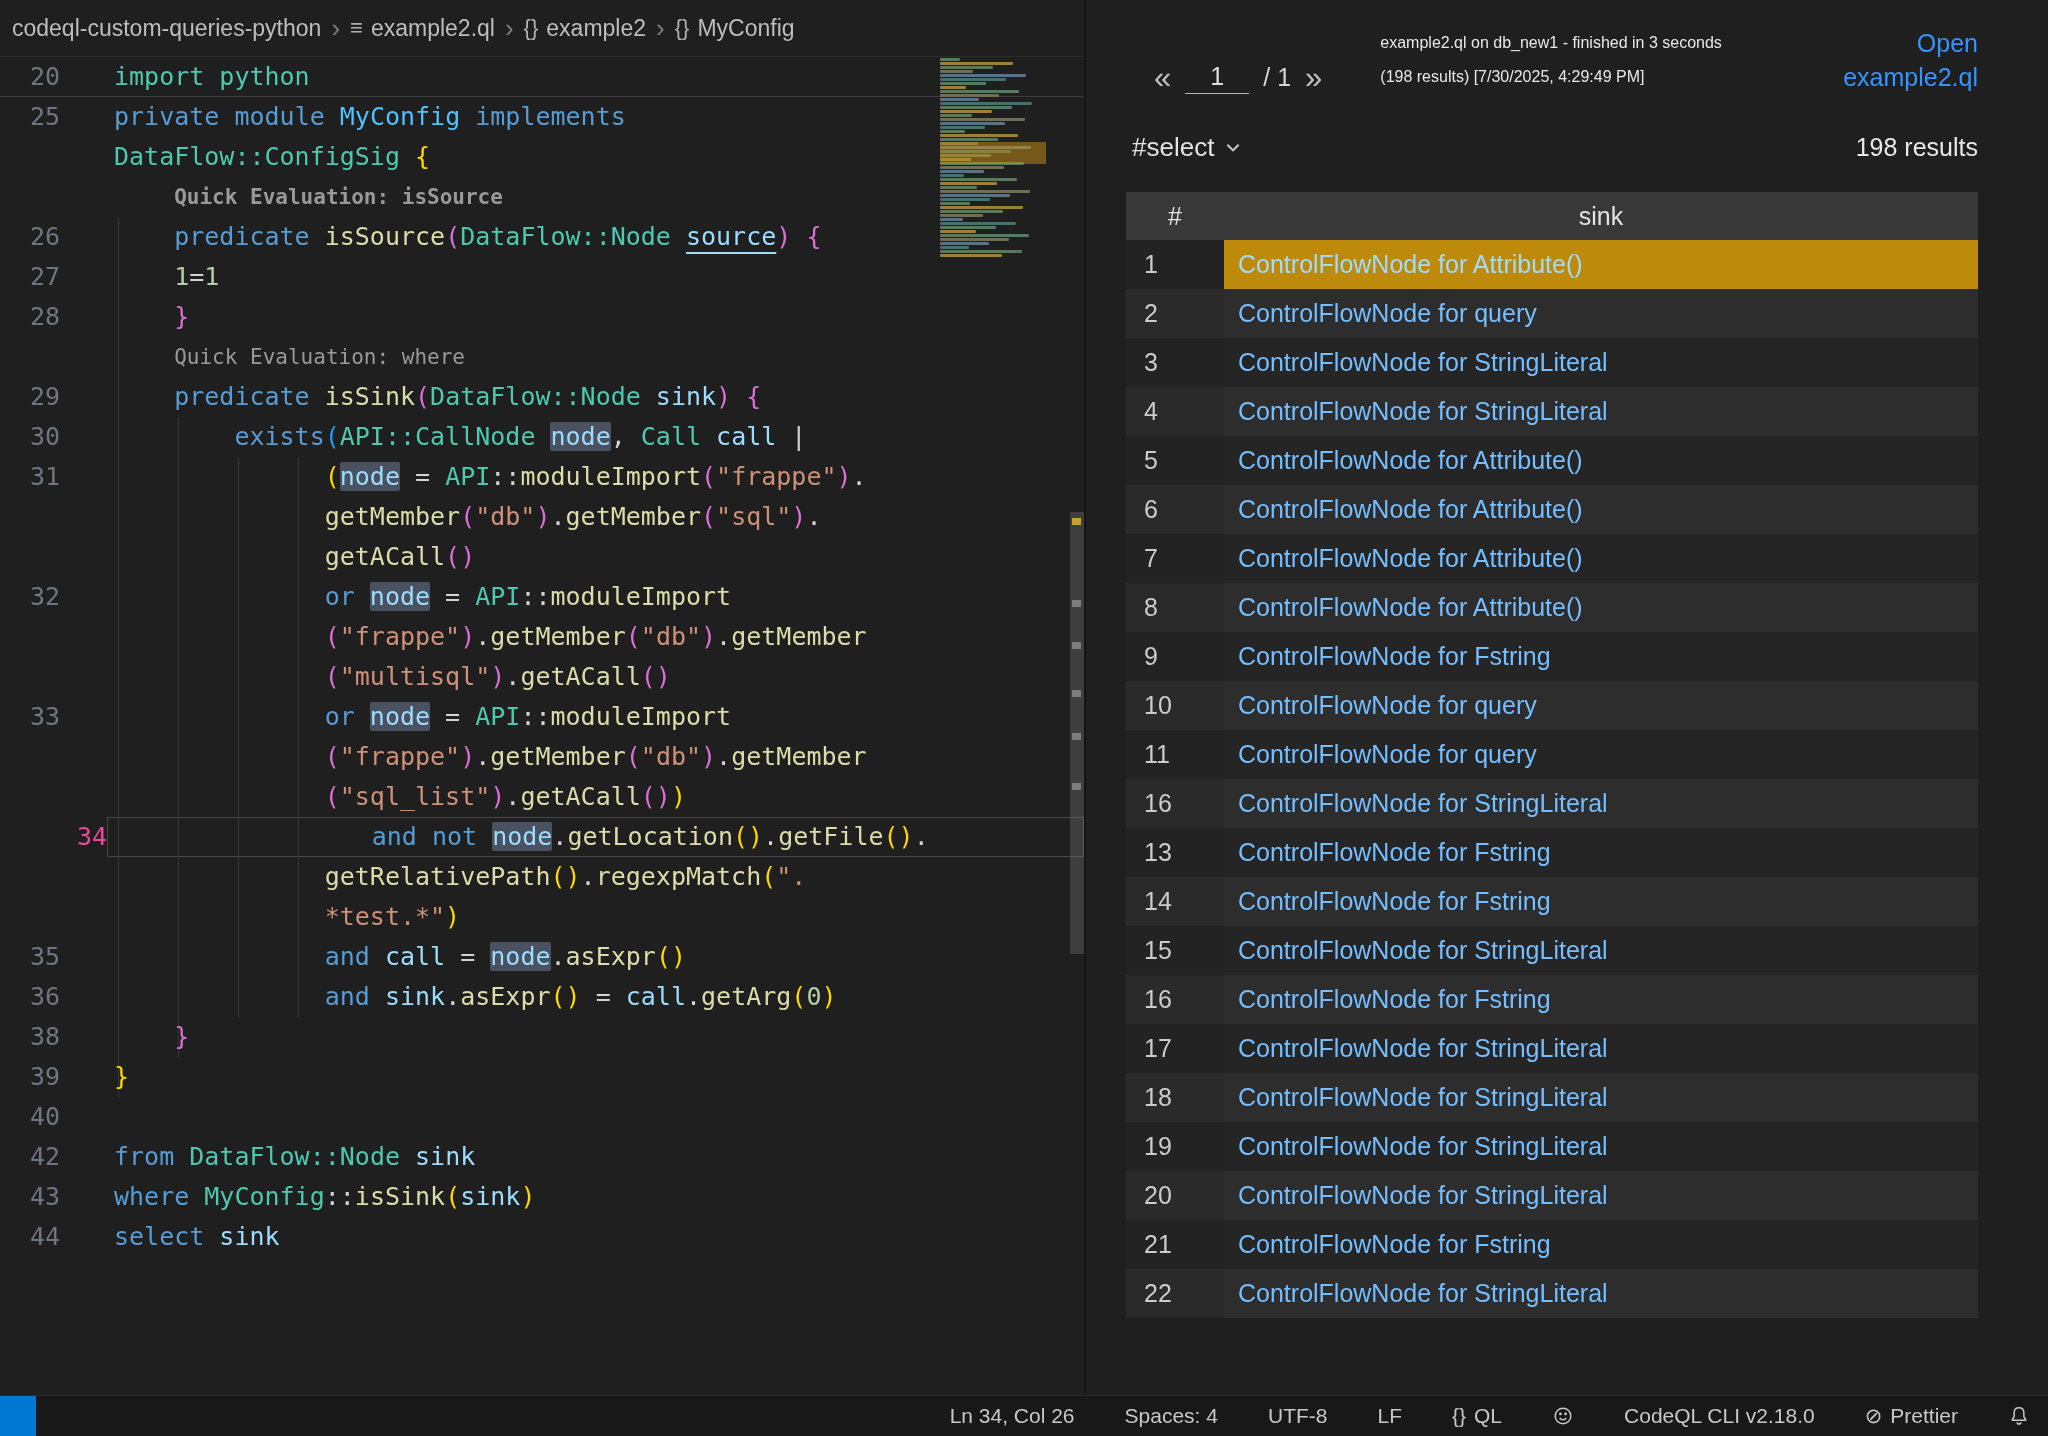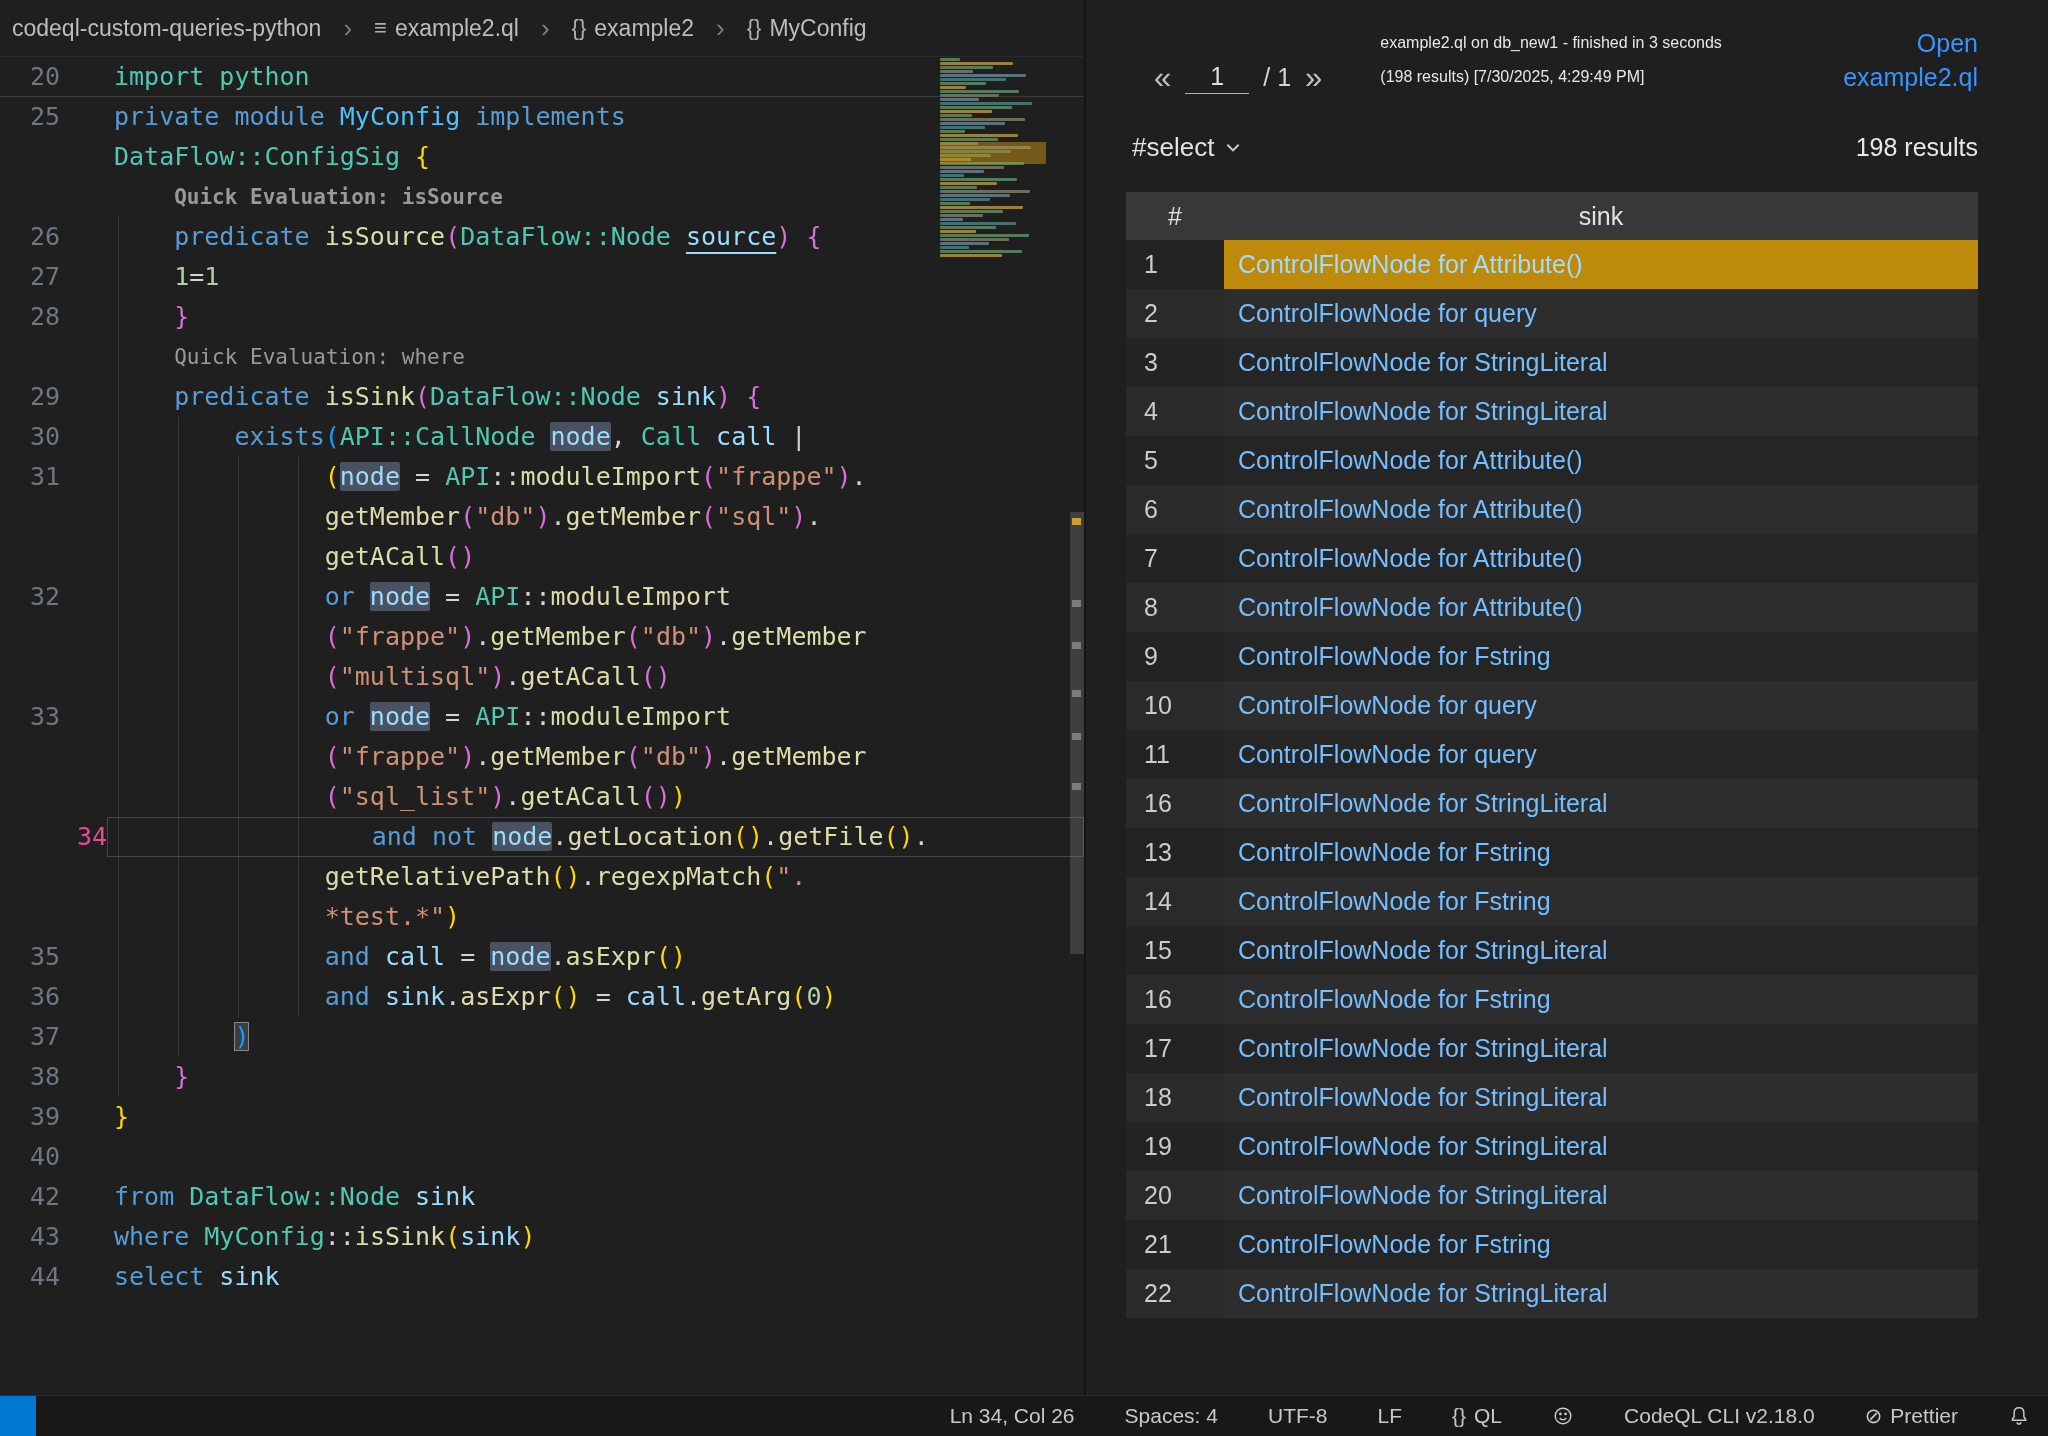--- a/index.html
+++ b/index.html
@@ -3,21 +3,21 @@
 <meta charset="utf-8">
 <style>
   html,body{margin:0;padding:0;background:#000;}
   .app{width:2048px;height:1436px;display:flex;flex-direction:column;overflow:hidden;
        background:#1f1f1f;color:#ccc;font-family:"Liberation Sans",sans-serif;position:relative;}
   .main{flex:1;display:flex;min-height:0;}
 
   
   .editor-pane{width:1084px;flex:none;position:relative;display:flex;flex-direction:column;background:#1f1f1f;}
   .breadcrumb{height:56px;flex:none;display:flex;align-items:center;padding-left:12px;font-size:23px;
-              color:#bdbdbd;gap:18px;border-bottom:1px solid #2a2a2a;white-space:nowrap;overflow:hidden;}
+              color:#bdbdbd;gap:6px;border-bottom:1px solid #2a2a2a;white-space:nowrap;overflow:hidden;}
   .crumb{display:flex;align-items:center;gap:8px;cursor:pointer;}
   .crumb .ci{color:#b0b0b0;font-size:22px;}
   .crumb-sep{color:#7f7f7f;font-size:26px;margin:0 4px;}
 
   .code-scroll{position:relative;flex:1;overflow:hidden;font-family:"DejaVu Sans Mono",monospace;
                font-size:25px;line-height:40px;}
   .code-rows{position:relative;}
   .code-row{display:flex;height:40px;white-space:pre;}
   .code-row.sep{box-shadow:inset 0 -1px 0 #3c3c3c;}
   .gutter{width:60px;flex:none;text-align:right;color:#6e7681;}
@@ -136,21 +136,20 @@
             <div class="code-row"><div class="gutter"></div><div class="line-body" style="padding-left: 264.7px;"><span class="tk-b2">(</span><span class="tk-s">"frappe"</span><span class="tk-b2">)</span><span class="tk-p">.</span><span class="tk-f">getMember</span><span class="tk-b2">(</span><span class="tk-s">"db"</span><span class="tk-b2">)</span><span class="tk-p">.</span><span class="tk-f">getMember</span></div></div>
             <div class="code-row"><div class="gutter"></div><div class="line-body" style="padding-left: 264.7px;"><span class="tk-b2">(</span><span class="tk-s">"multisql"</span><span class="tk-b2">)</span><span class="tk-p">.</span><span class="tk-f">getACall</span><span class="tk-b2">()</span></div></div>
             <div class="code-row"><div class="gutter">33</div><div class="line-body" style="padding-left: 264.7px;"><span class="tk-k">or </span><span class="tk-hl">node</span><span class="tk-p"> = </span><span class="tk-ty">API</span><span class="tk-p">::</span><span class="tk-f">moduleImport</span></div></div>
             <div class="code-row"><div class="gutter"></div><div class="line-body" style="padding-left: 264.7px;"><span class="tk-b2">(</span><span class="tk-s">"frappe"</span><span class="tk-b2">)</span><span class="tk-p">.</span><span class="tk-f">getMember</span><span class="tk-b2">(</span><span class="tk-s">"db"</span><span class="tk-b2">)</span><span class="tk-p">.</span><span class="tk-f">getMember</span></div></div>
             <div class="code-row"><div class="gutter"></div><div class="line-body" style="padding-left: 264.7px;"><span class="tk-b2">(</span><span class="tk-s">"sql_list"</span><span class="tk-b2">)</span><span class="tk-p">.</span><span class="tk-f">getACall</span><span class="tk-b2">()</span><span class="tk-b1">)</span></div></div>
             <div class="code-row"><div class="gutter cur">34</div><div class="line-body curl" style="padding-left: 264.7px;"><span class="tk-k">and </span><span class="tk-k">not </span><span class="tk-hl">node</span><span class="tk-p">.</span><span class="tk-f">getLocation</span><span class="tk-b1">()</span><span class="tk-p">.</span><span class="tk-f">getFile</span><span class="tk-b1">()</span><span class="tk-p">.</span></div></div>
             <div class="code-row"><div class="gutter"></div><div class="line-body" style="padding-left: 264.7px;"><span class="tk-f">getRelativePath</span><span class="tk-b1">()</span><span class="tk-p">.</span><span class="tk-f">regexpMatch</span><span class="tk-b1">(</span><span class="tk-s">".</span></div></div>
             <div class="code-row"><div class="gutter"></div><div class="line-body" style="padding-left: 264.7px;"><span class="tk-s">*test.*"</span><span class="tk-b1">)</span></div></div>
             <div class="code-row"><div class="gutter">35</div><div class="line-body" style="padding-left: 264.7px;"><span class="tk-k">and </span><span class="tk-v">call</span><span class="tk-p"> = </span><span class="tk-hl">node</span><span class="tk-p">.</span><span class="tk-f">asExpr</span><span class="tk-b1">()</span></div></div>
             <div class="code-row"><div class="gutter">36</div><div class="line-body" style="padding-left: 264.7px;"><span class="tk-k">and </span><span class="tk-v">sink</span><span class="tk-p">.</span><span class="tk-f">asExpr</span><span class="tk-b1">()</span><span class="tk-p"> = </span><span class="tk-v">call</span><span class="tk-p">.</span><span class="tk-f">getArg</span><span class="tk-b1">(</span><span class="tk-n">0</span><span class="tk-b1">)</span></div></div>
-            <div class="code-row"><div class="gutter">37</div><div class="line-body" style="padding-left: 174.4px;"><span class="tk-bm">)</span></div></div>
             <div class="code-row"><div class="gutter">38</div><div class="line-body" style="padding-left: 114.2px;"><span class="tk-b2">}</span></div></div>
             <div class="code-row"><div class="gutter">39</div><div class="line-body" style="padding-left: 54px;"><span class="tk-b1">}</span></div></div>
             <div class="code-row"><div class="gutter">40</div><div class="line-body" style="padding-left: 54px;"></div></div>
             <div class="code-row"><div class="gutter">42</div><div class="line-body" style="padding-left: 54px;"><span class="tk-k">from </span><span class="tk-ty">DataFlow::Node </span><span class="tk-v">sink</span></div></div>
             <div class="code-row"><div class="gutter">43</div><div class="line-body" style="padding-left: 54px;"><span class="tk-k">where </span><span class="tk-ty">MyConfig</span><span class="tk-p">::</span><span class="tk-f">isSink</span><span class="tk-b1">(</span><span class="tk-v">sink</span><span class="tk-b1">)</span></div></div>
             <div class="code-row"><div class="gutter">44</div><div class="line-body" style="padding-left: 54px;"><span class="tk-k">select </span><span class="tk-v">sink</span></div></div>
           </div>
       </div>
 
       <div class="minimap">

